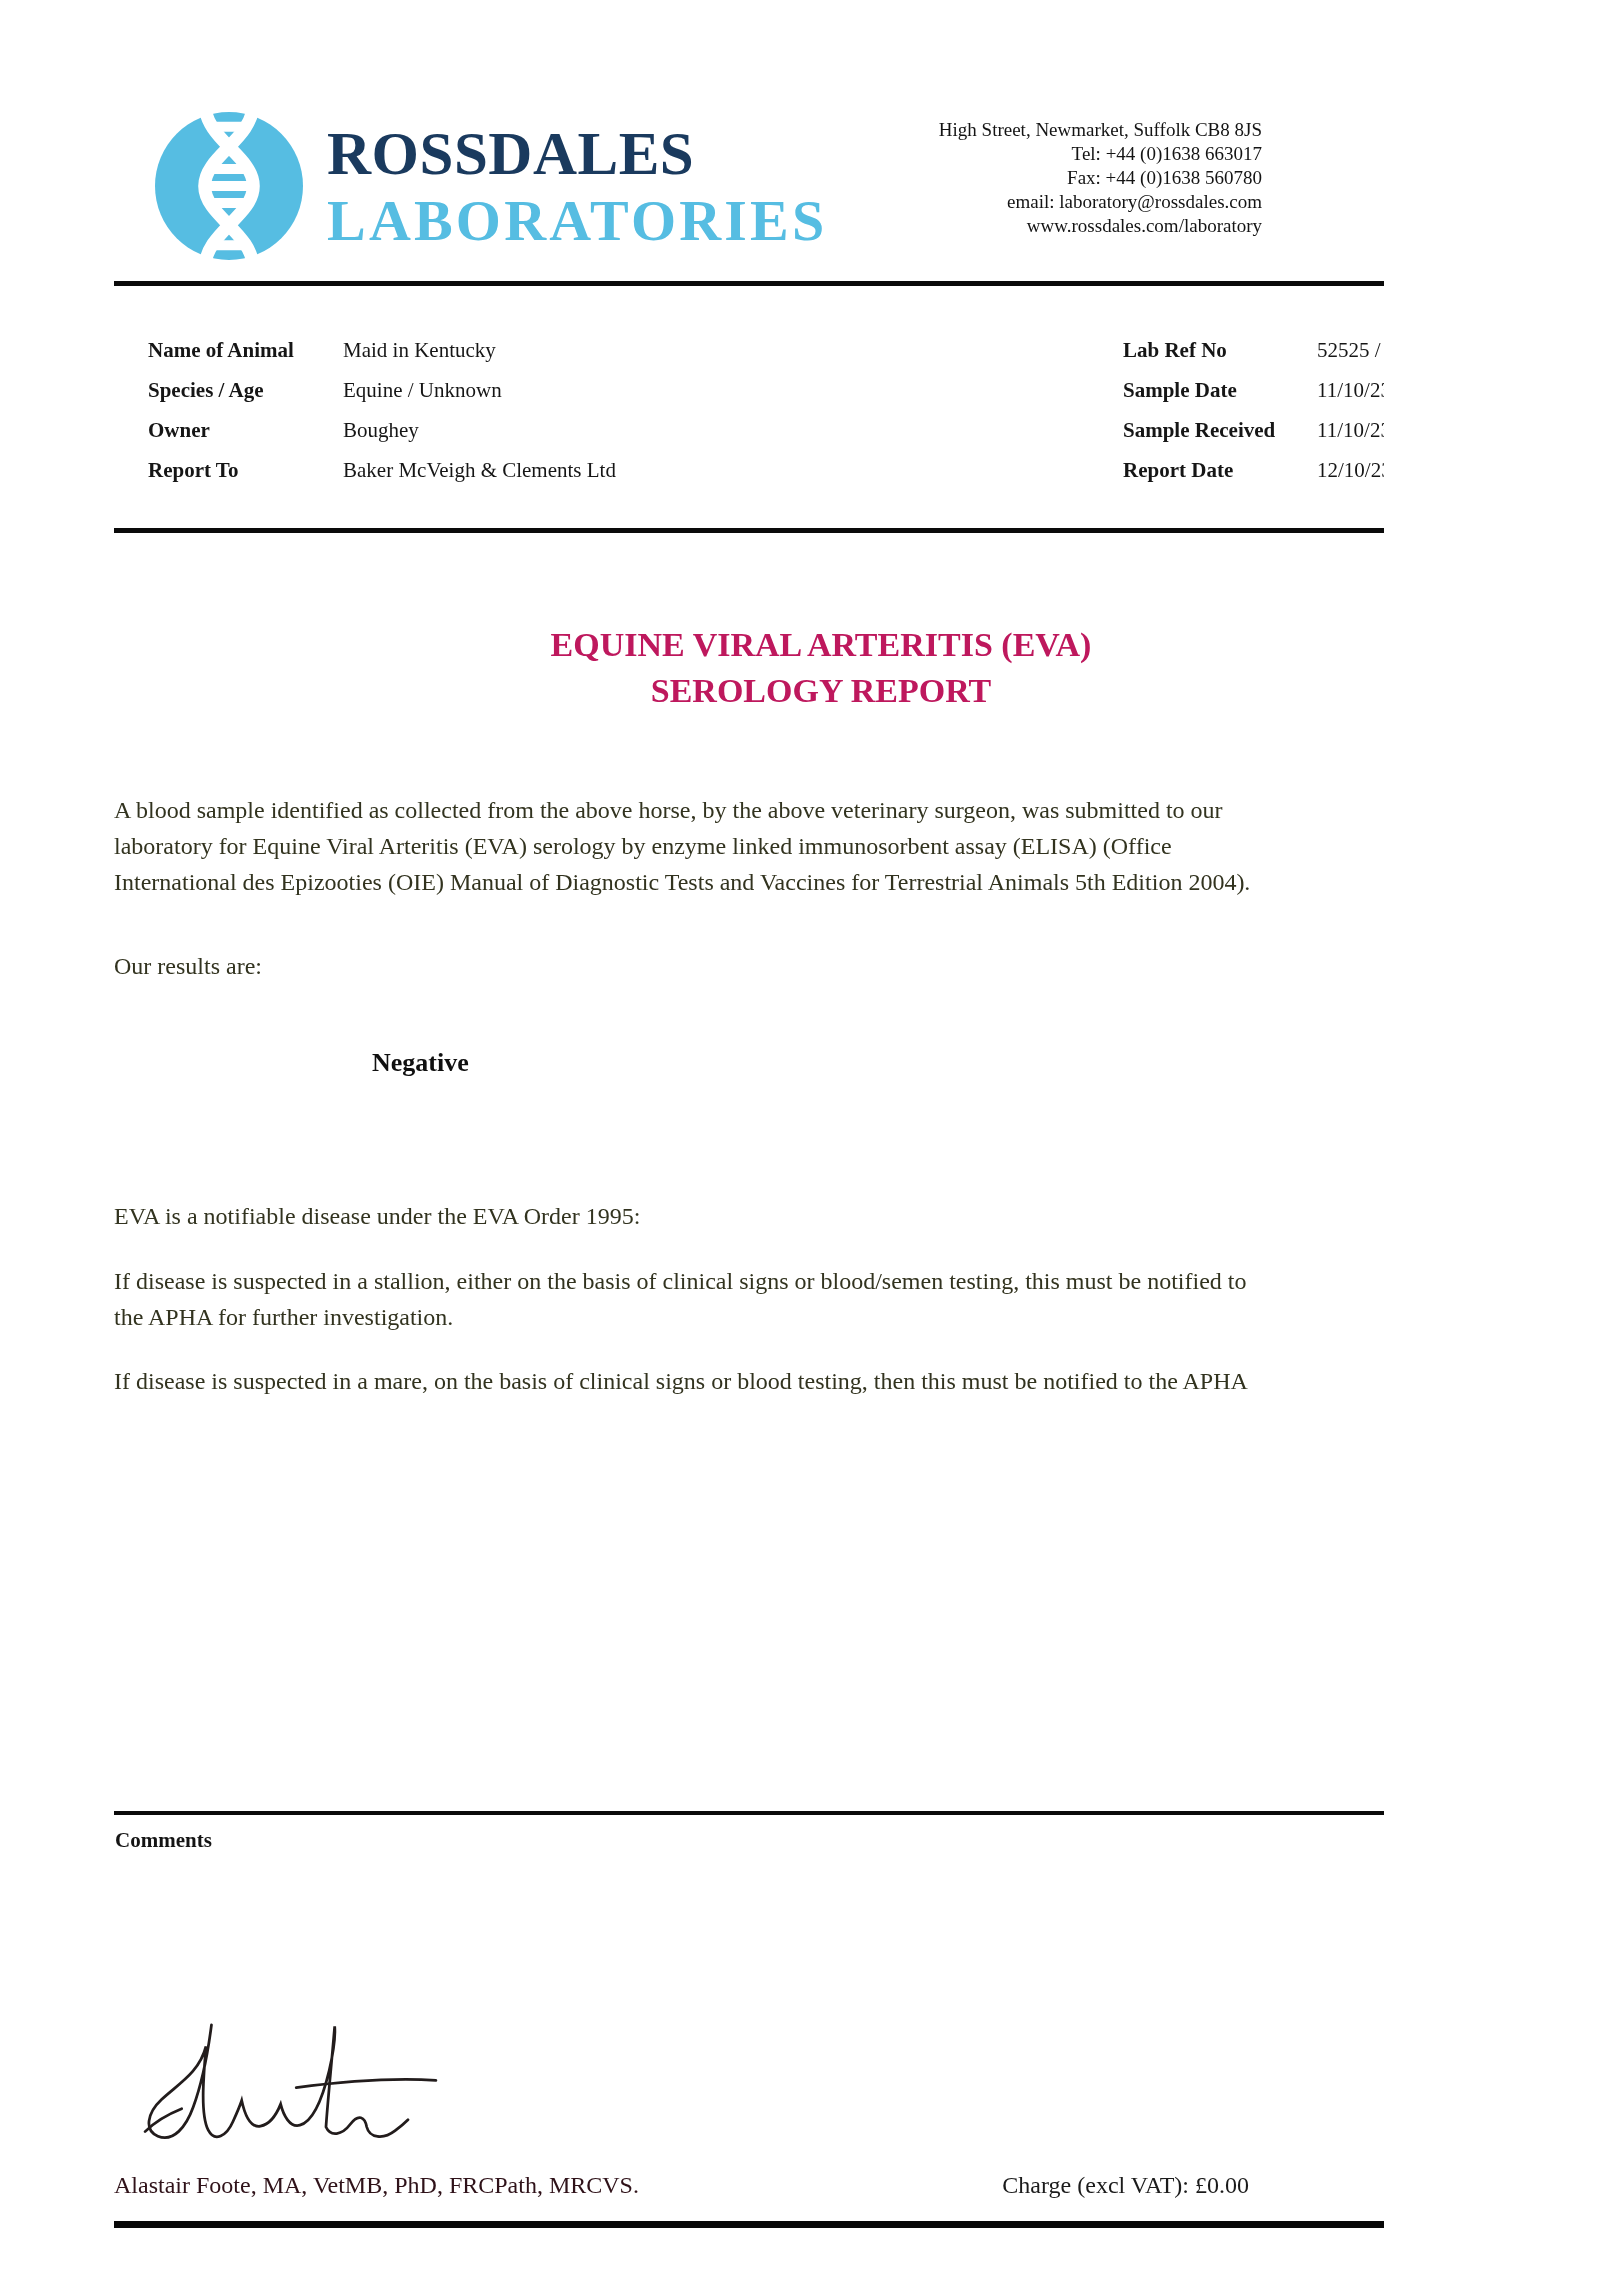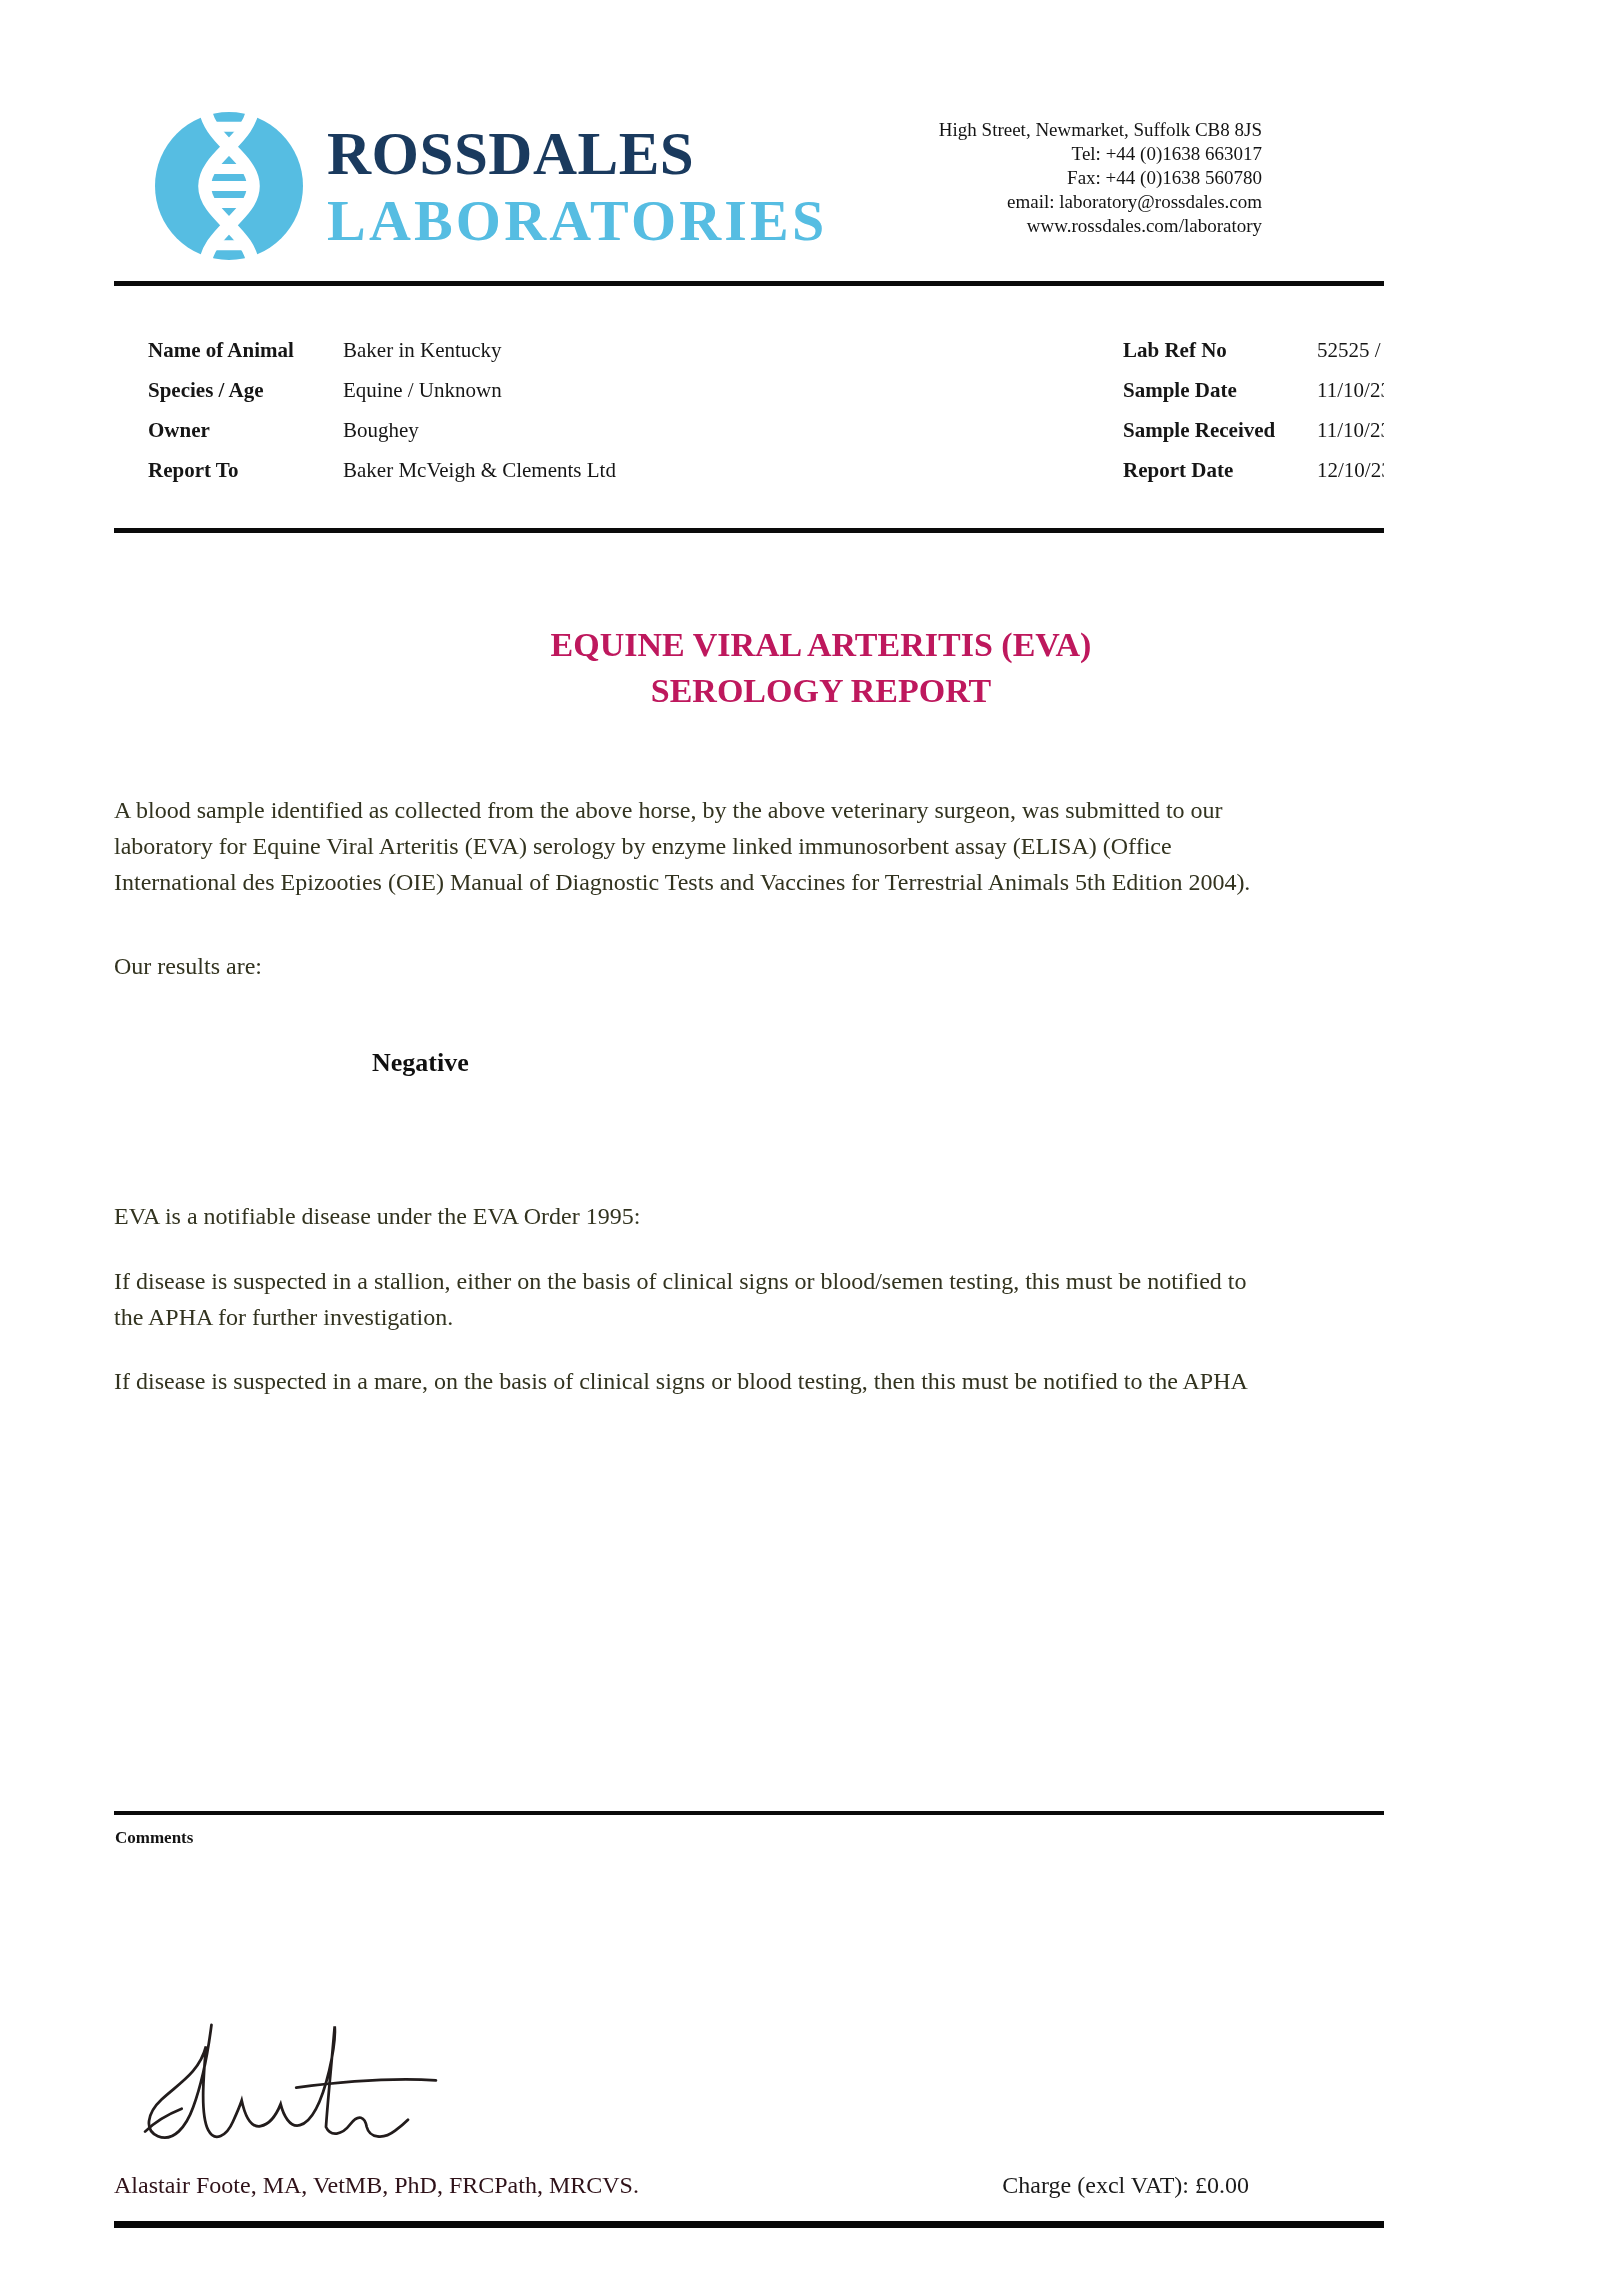--- a/index.html
+++ b/index.html
@@ -47,21 +47,21 @@
   .body-line{font-size:24px;color:#32331f;white-space:nowrap;line-height:36px;}
   .para{position:absolute;left:114px;}
   .result{
     position:absolute;left:372px;top:1048px;
     font-size:26px;font-weight:bold;color:#101010;
   }
 
   
   .comments{
     position:absolute;left:115px;top:1828px;
-    font-size:17px;font-weight:bold;color:#141414;
+    font-size:21px;font-weight:bold;color:#141414;
   }
   .signatory{
     position:absolute;left:114px;top:2172px;
     font-size:24px;color:#2f1219;white-space:nowrap;
   }
   .charge{
     position:absolute;right:135px;top:2172px;
     font-size:24px;color:#1b1b1b;text-align:right;white-space:nowrap;
   }
   .footer-bar{position:absolute;left:114px;top:2221px;width:1386px;height:7.3px;background:#070707;}
@@ -96,21 +96,21 @@
     <div>High Street, Newmarket, Suffolk CB8 8JS</div>
     <div>Tel: +44 (0)1638 663017</div>
     <div>Fax: +44 (0)1638 560780</div>
     <div>email: laboratory@rossdales.com</div>
     <div>www.rossdales.com/laboratory</div>
   </div>
 
   <div class="rule" style="top:281px;height:5px;"></div>
 
   <div class="info-row info-left" style="top:338px;">
-    <span class="lbl">Name of Animal</span><span>Baker in Kentucky</span>
+    <span class="lbl">Name of Animal</span><span>Maid in Kentucky</span>
   </div>
   <div class="info-row info-left" style="top:378px;">
     <span class="lbl">Species / Age</span><span>Equine / Unknown</span>
   </div>
   <div class="info-row info-left" style="top:418px;">
     <span class="lbl">Owner</span><span>Boughey</span>
   </div>
   <div class="info-row info-left" style="top:458px;">
     <span class="lbl">Report To</span><span>Baker McVeigh &amp; Clements Ltd</span>
   </div>

